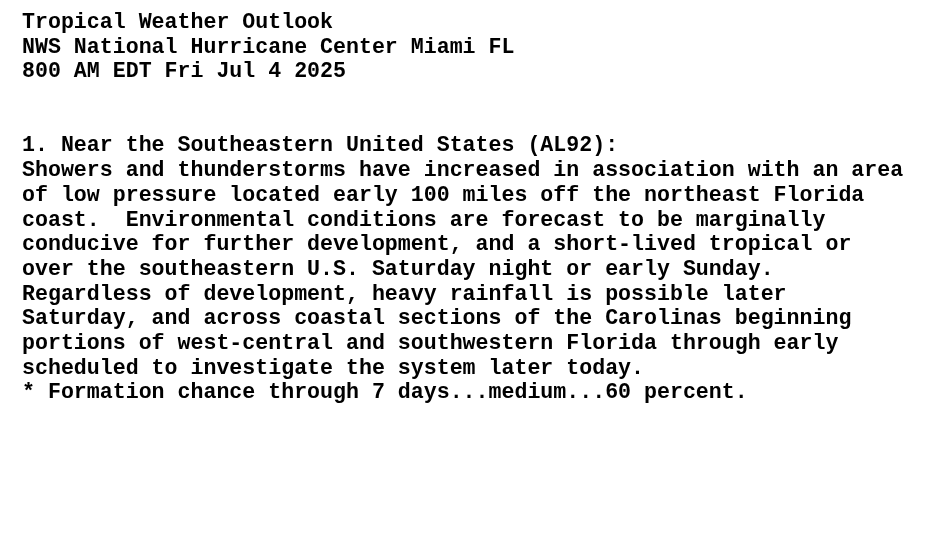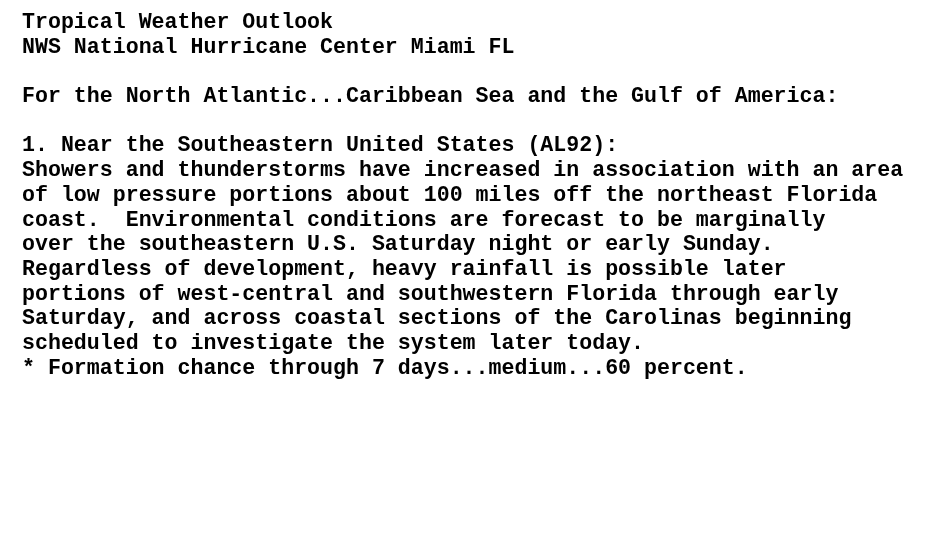--- a/index.html
+++ b/index.html
@@ -27,26 +27,27 @@
       white-space: pre;
       letter-spacing: 0;
     }
   </style>
 </head>
 <body>
 
 <div class="doc">
   <div class="line">Tropical Weather Outlook</div>
   <div class="line">NWS National Hurricane Center Miami FL</div>
+  <div class="line">800 AM EDT Fri Jul 4 2025</div>
   <div class="line"></div>
-  <div class="line">For the North Atlantic...Caribbean Sea and the Gulf of America:</div>
   <div class="line"></div>
   <div class="line">1. Near the Southeastern United States (AL92):</div>
   <div class="line">Showers and thunderstorms have increased in association with an area</div>
-  <div class="line">of low pressure portions about 100 miles off the northeast Florida</div>
+  <div class="line">of low pressure located early 100 miles off the northeast Florida</div>
   <div class="line">coast.  Environmental conditions are forecast to be marginally</div>
+  <div class="line">conducive for further development, and a short-lived tropical or</div>
   <div class="line">over the southeastern U.S. Saturday night or early Sunday.</div>
   <div class="line">Regardless of development, heavy rainfall is possible later</div>
+  <div class="line">Saturday, and across coastal sections of the Carolinas beginning</div>
   <div class="line">portions of west-central and southwestern Florida through early</div>
-  <div class="line">Saturday, and across coastal sections of the Carolinas beginning</div>
   <div class="line">scheduled to investigate the system later today.</div>
   <div class="line">* Formation chance through 7 days...medium...60 percent.</div>
 </div>
 
 </body></html>

